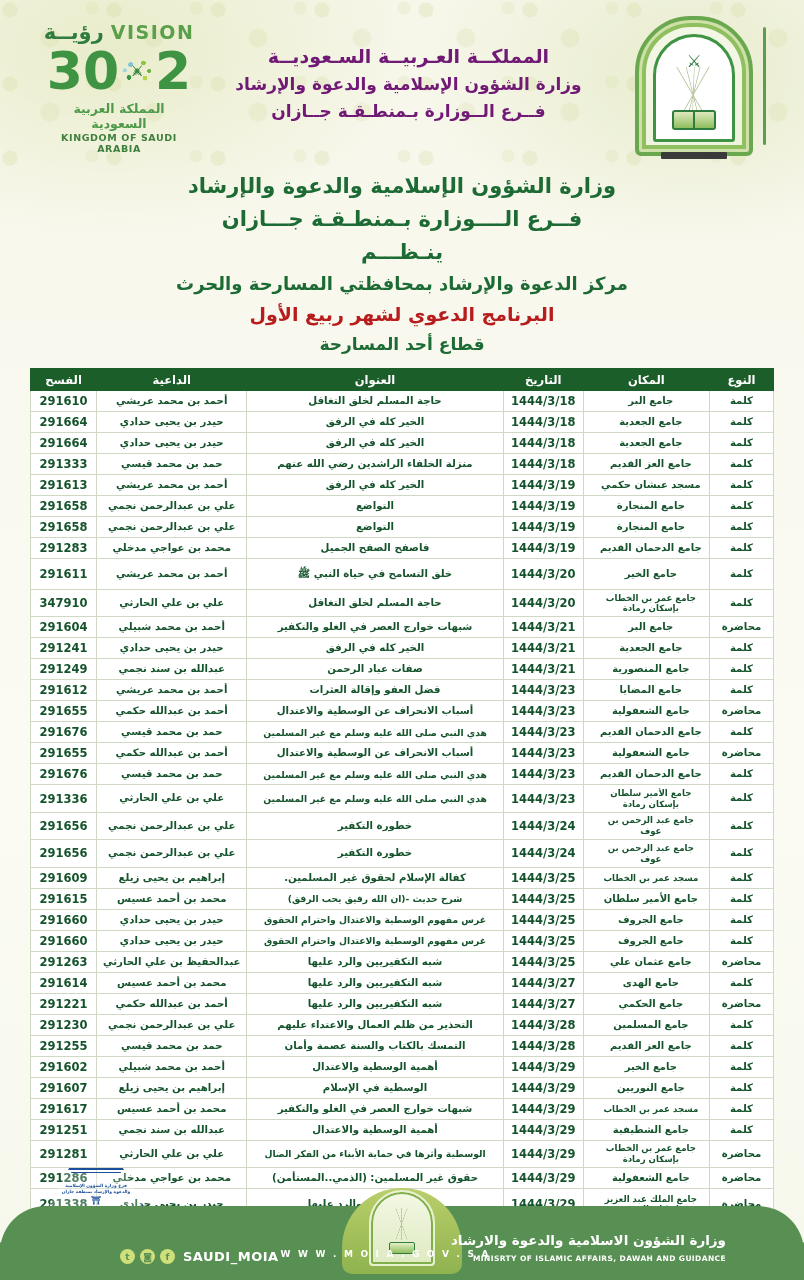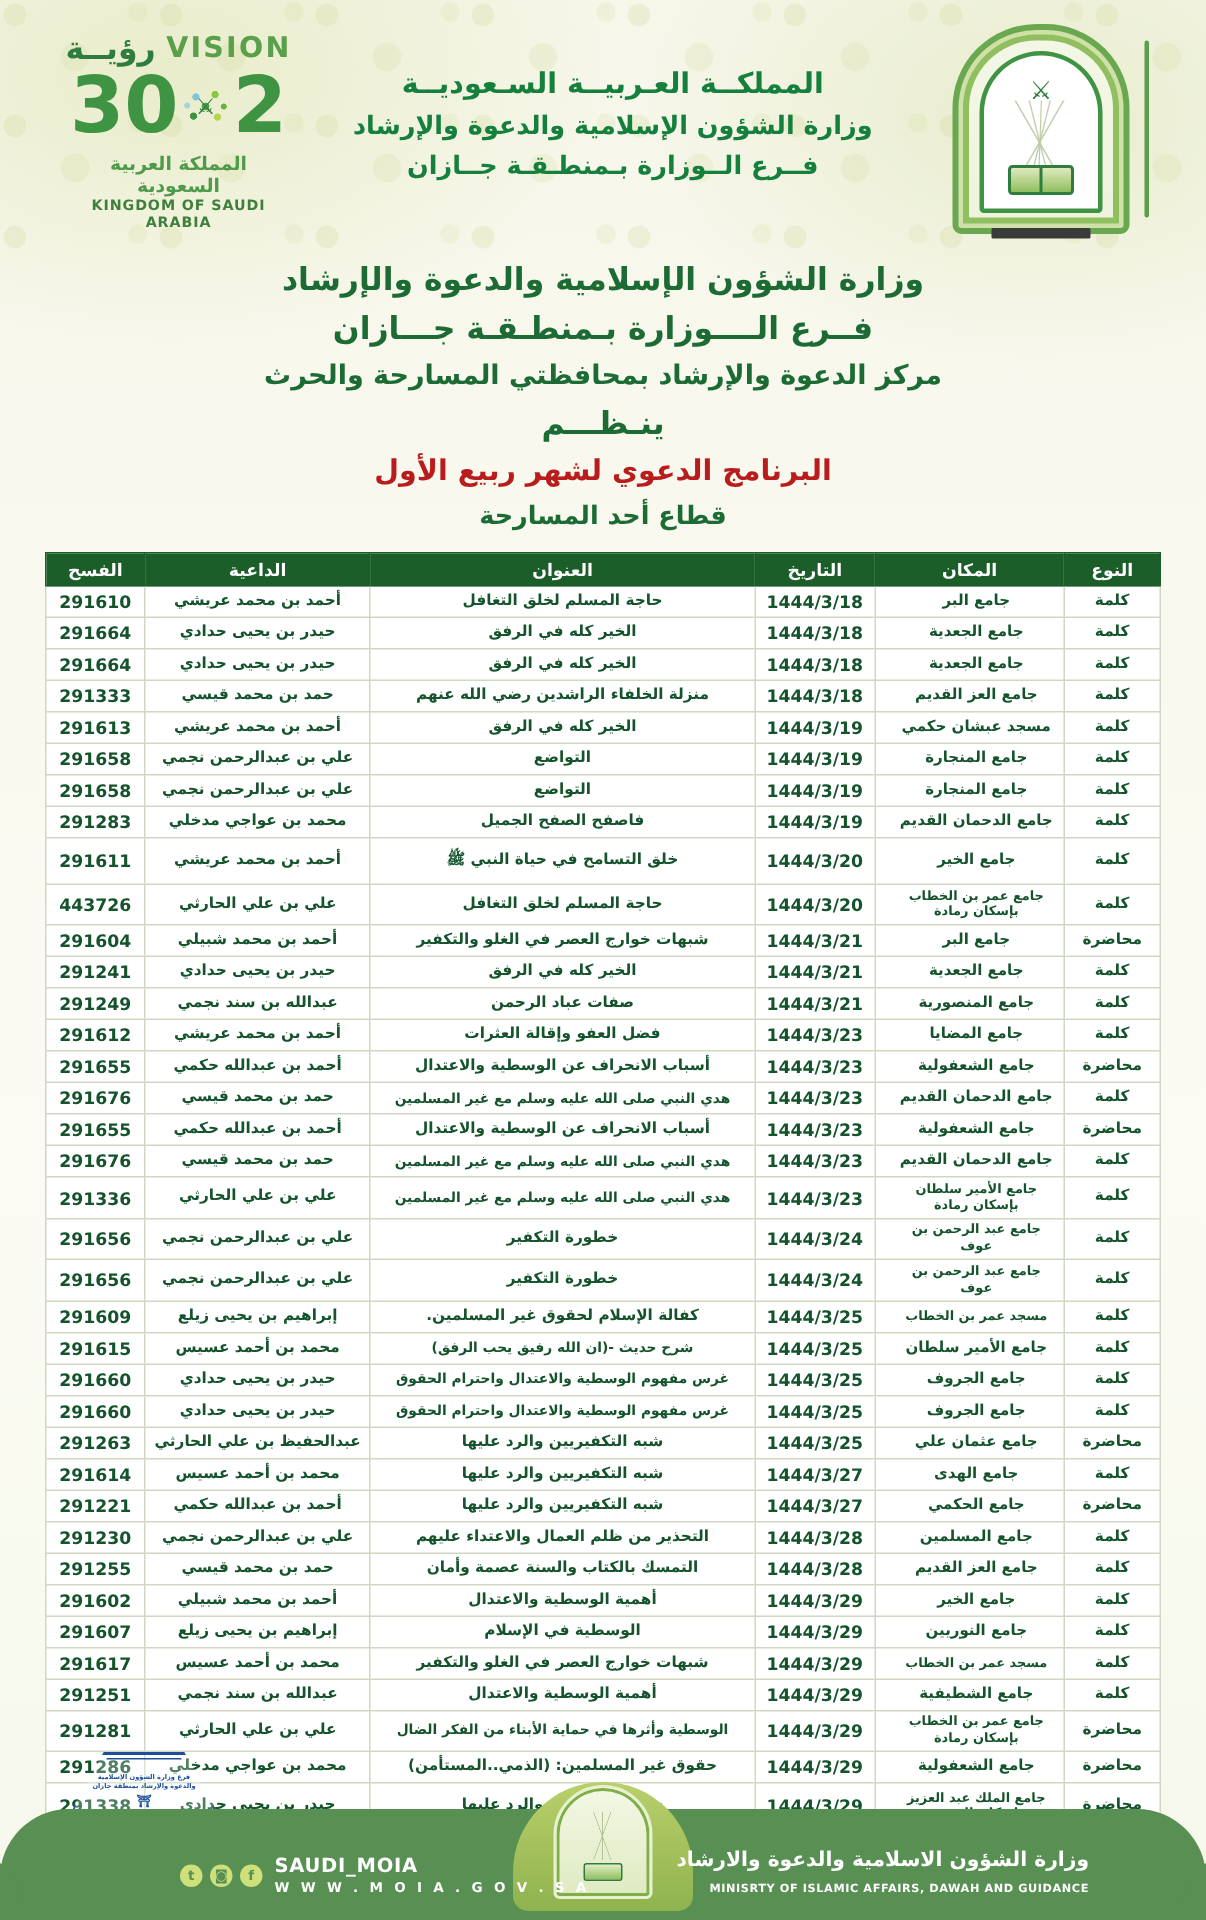--- a/index.html
+++ b/index.html
@@ -55,21 +55,21 @@
   }
   .v-dot::after {
     content:"⚔"; position:absolute; inset:0; display:flex; align-items:center; justify-content:center;
     font-size:15px; color:#2f7d3e;
   }
   .vision-ar { font-size:12.5px; color:#4e9a4a; margin-top:4px; font-weight:600; }
   .vision-en { font-size:9.5px; color:#3f7f3c; letter-spacing:.6px; font-weight:700; margin-top:1px; }
 
   
   .min-text { order:2; text-align:center; flex:1; padding:0 18px 0 6px; }
-  .min-text .line { color:#15803d; font-weight:700; white-space:nowrap; }
+  .min-text .line { color:#701a75; font-weight:700; white-space:nowrap; }
   .min-l1 { font-size:19px; letter-spacing:1px; margin-bottom:7px; }
   .min-l2 { font-size:17px; margin-bottom:7px; }
   .min-l3 { font-size:17px; letter-spacing:.5px; margin-bottom:7px; }
   .min-l4 { font-size:16.5px; }
 
   .divider-v { order:1.5; width:3px; height:118px; background:#5b9e4b; border-radius:2px; margin:0 10px; }
 
   
   .emblem { order:1; width:118px; height:140px; position:relative; flex:none; }
   .emblem .arch {
@@ -234,21 +234,21 @@
   }
   .footer .icons { display:flex; gap:5px; }
   .footer .ic {
     width:15px; height:15px; border-radius:50%;
     background:#cfe07a; color:#588f52;
     display:flex; align-items:center; justify-content:center;
     font-size:9px; font-weight:700;
   }
   .footer .handle { color:#fff; font-size:13px; font-weight:700; letter-spacing:.5px; }
   .footer .url { color:#fff; font-size:9px; letter-spacing:2.2px; font-weight:700; }
-  .footer .hcol { display:flex; flex-direction:column; gap:2px; }
+  .footer .hcol { display:flex; gap:2px; }
 </style>
 </head>
 <body>
 
 <div class="arabesque"></div>
 
 <div class="top-header">
 
   <div class="emblem">
     <div class="arch"></div>
@@ -279,22 +279,22 @@
       <span class="v-30">30</span>
     </div>
     <div class="vision-ar">المملكة العربية السعودية</div>
     <div class="vision-en">KINGDOM OF SAUDI ARABIA</div>
   </div>
 </div>
 
 <div class="titles">
   <div class="t t1">وزارة الشؤون الإسلامية والدعوة والإرشاد</div>
   <div class="t t2">فــرع الــــوزارة بـمنطـقـة جـــازان</div>
+  <div class="t t3">ينـظـــم</div>
   <div class="t t4">مركز الدعوة والإرشاد بمحافظتي المسارحة والحرث</div>
-  <div class="t t3">ينـظـــم</div>
   <div class="t t5">البرنامج الدعوي لشهر ربيع الأول</div>
   <div class="t t6">قطاع أحد المسارحة</div>
 </div>
 
 <div class="table-wrap">
   <table>
     <colgroup>
       <col class="w-type">
         <col class="w-place">
         <col class="w-date">
@@ -384,21 +384,21 @@
           <td class="c-title">خلق التسامح في حياة النبي ﷺ</td>
           <td class="c-daiya">أحمد بن محمد عريشي</td>
           <td class="c-fasah">291611</td>
         </tr>
         <tr>
           <td class="c-type">كلمة</td>
           <td class="c-place small">جامع عمر بن الخطاب بإسكان رمادة</td>
           <td class="c-date">1444/3/20</td>
           <td class="c-title">حاجة المسلم لخلق التغافل</td>
           <td class="c-daiya">علي بن علي الحارثي</td>
-          <td class="c-fasah">443726</td>
+          <td class="c-fasah">347910</td>
         </tr>
         <tr>
           <td class="c-type">محاضرة</td>
           <td class="c-place">جامع البر</td>
           <td class="c-date">1444/3/21</td>
           <td class="c-title">شبهات خوارج العصر في الغلو والتكفير</td>
           <td class="c-daiya">أحمد بن محمد شبيلي</td>
           <td class="c-fasah">291604</td>
         </tr>
         <tr>

